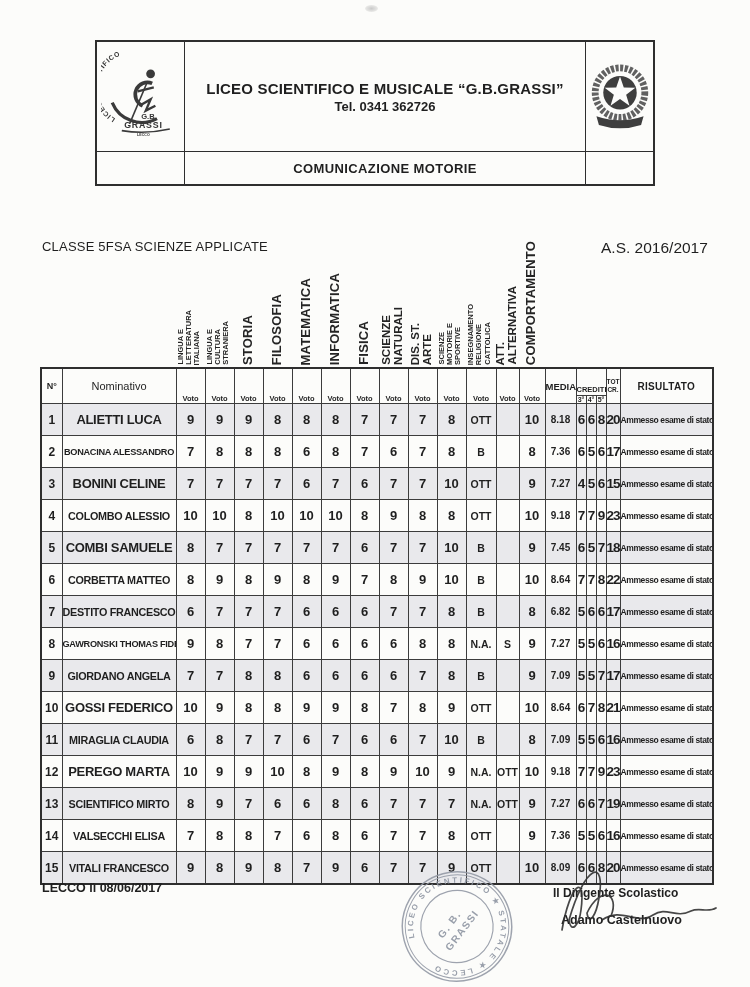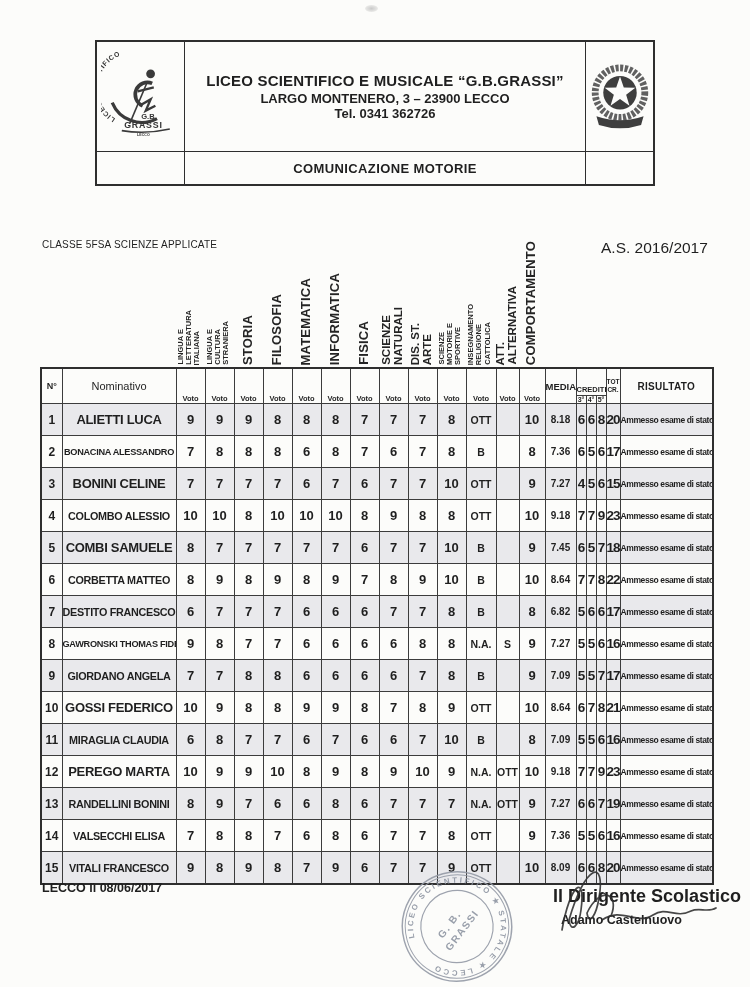--- a/index.html
+++ b/index.html
@@ -18,21 +18,21 @@
   .hb-emblem{border-bottom:1.5px solid #2e2e2e;}
   .hb-empty1{border-right:1.5px solid #2e2e2e;}
   .hb-banner{border-right:1.5px solid #2e2e2e;}
   .school-name{font-size:15px;font-weight:700;letter-spacing:.2px;margin-bottom:2px;}
   .school-address{font-size:13px;font-weight:700;}
   .school-phone{font-size:13px;font-weight:700;}
   .banner-text{font-size:13px;font-weight:700;letter-spacing:.4px;}
 
   
   .title-1{position:absolute;left:42px;top:206px;font-size:15.5px;letter-spacing:.2px;}
-  .title-2{position:absolute;left:42px;top:239px;font-size:10px;letter-spacing:.2px;}
+  .title-2{position:absolute;left:42px;top:239px;font-size:13px;letter-spacing:.2px;}
   .title-year{position:absolute;left:601px;top:239px;font-size:15.5px;}
 
   
   .table-wrap{position:absolute;left:40px;top:251px;width:672px;}
   .labels-zone{position:relative;height:116px;}
   .subj-label{position:absolute;bottom:2px;display:flex;align-items:flex-end;transform:translateX(-50%);}
   .subj-label span{writing-mode:vertical-rl;transform:rotate(180deg);white-space:nowrap;
                    font-weight:600;color:#242424;line-height:1.12;}
   .lbl-large span{font-size:13px;letter-spacing:.2px;}
   .lbl-medium span{font-size:11.5px;}
@@ -63,21 +63,21 @@
   .nm-sm{font-size:9.2px;}
   .cell-v{font-size:13px;font-weight:700;}
   .cell-v.v-sm{font-size:10.5px;}
   .cell-media{font-size:10px;font-weight:700;}
   .cell-cred{font-size:13.5px;font-weight:700;letter-spacing:-1px;}
   .cell-tot{font-size:13.5px;font-weight:700;letter-spacing:-1px;}
   .cell-ris{font-size:8.5px;font-weight:700;white-space:nowrap;letter-spacing:-.4px;overflow:hidden;}
 
   
   .place-date{position:absolute;left:42px;top:881px;font-size:12.5px;font-weight:700;}
-  .role{position:absolute;left:553px;top:886px;font-size:18px;font-weight:700;}
+  .role{position:absolute;left:553px;top:886px;font-size:12px;font-weight:700;}
   .signer{position:absolute;left:561px;top:913px;font-size:12.5px;font-weight:700;}
   .stamp{position:absolute;left:382px;top:866px;}
   .signature{position:absolute;left:540px;top:856px;z-index:3;}
   .scan-mark{position:absolute;left:365px;top:5px;width:13px;height:7px;border-radius:50%;
              background:radial-gradient(#b5b5b5,#f6f6f4);opacity:.7;}
 </style>
 </head>
 <body>
 
 <div class="page">
@@ -100,21 +100,20 @@
           <textPath href="#logoArc">LICEO SCIENTIFICO</textPath>
         </text>
         <text x="60" y="86" font-size="9.5" font-weight="bold" fill="#333" text-anchor="middle">G.B.</text>
         <text x="53" y="98" font-size="11" font-weight="bold" fill="#333" text-anchor="middle" letter-spacing="1">GRASSI</text>
         <path d="M26,101 Q55,106 86,99" stroke="#3a3a3a" stroke-width="2" fill="none"></path>
         <text x="53" y="108" font-size="4.5" font-weight="bold" fill="#333" text-anchor="middle">LECCO</text>
       </svg>
     </div>
     <div class="hb hb-center">
       <div class="school-name">LICEO SCIENTIFICO E MUSICALE “G.B.GRASSI”</div>
-      <div class="school-address">LARGO MONTENERO, 3 – 23900 LECCO</div>
       <div class="school-phone">Tel. 0341 362726</div>
     </div>
     <div class="hb hb-emblem">
       <svg width="62" height="74" viewBox="0 0 100 118">
         <circle cx="50" cy="52" r="40" fill="none" stroke="#454545" stroke-width="11" stroke-dasharray="5 2.5" opacity="0.85"></circle>
         <circle cx="50" cy="52" r="27" fill="#3e3e3e"></circle>
         <polygon points="50,26 56.1,43.6 74.7,44 59.9,55.2 65.3,73 50,62.4 34.7,73 40.1,55.2 25.3,44 43.9,43.6" fill="#fbfbfa"></polygon>
         <path d="M12,90 Q50,103 88,90 L84,104 Q50,115 16,104 Z" fill="#3e3e3e"></path>
       </svg>
     </div>
@@ -512,21 +511,21 @@
             <td class="cell-v">10</td>
             <td class="cell-media">9.18</td>
             <td class="cell-cred">7</td>
             <td class="cell-cred">7</td>
             <td class="cell-cred">9</td>
             <td class="cell-tot">23</td>
             <td class="cell-ris">Ammesso esame di stato</td>
           </tr>
           <tr class="stripe">
             <td class="cell-n">13</td>
-            <td class="cell-name nm-md">RANDELLINI BONINI</td>
+            <td class="cell-name nm-md">SCIENTIFICO MIRTO</td>
             <td class="cell-v">8</td>
             <td class="cell-v">9</td>
             <td class="cell-v">7</td>
             <td class="cell-v">6</td>
             <td class="cell-v">6</td>
             <td class="cell-v">8</td>
             <td class="cell-v">6</td>
             <td class="cell-v">7</td>
             <td class="cell-v">7</td>
             <td class="cell-v">7</td>

